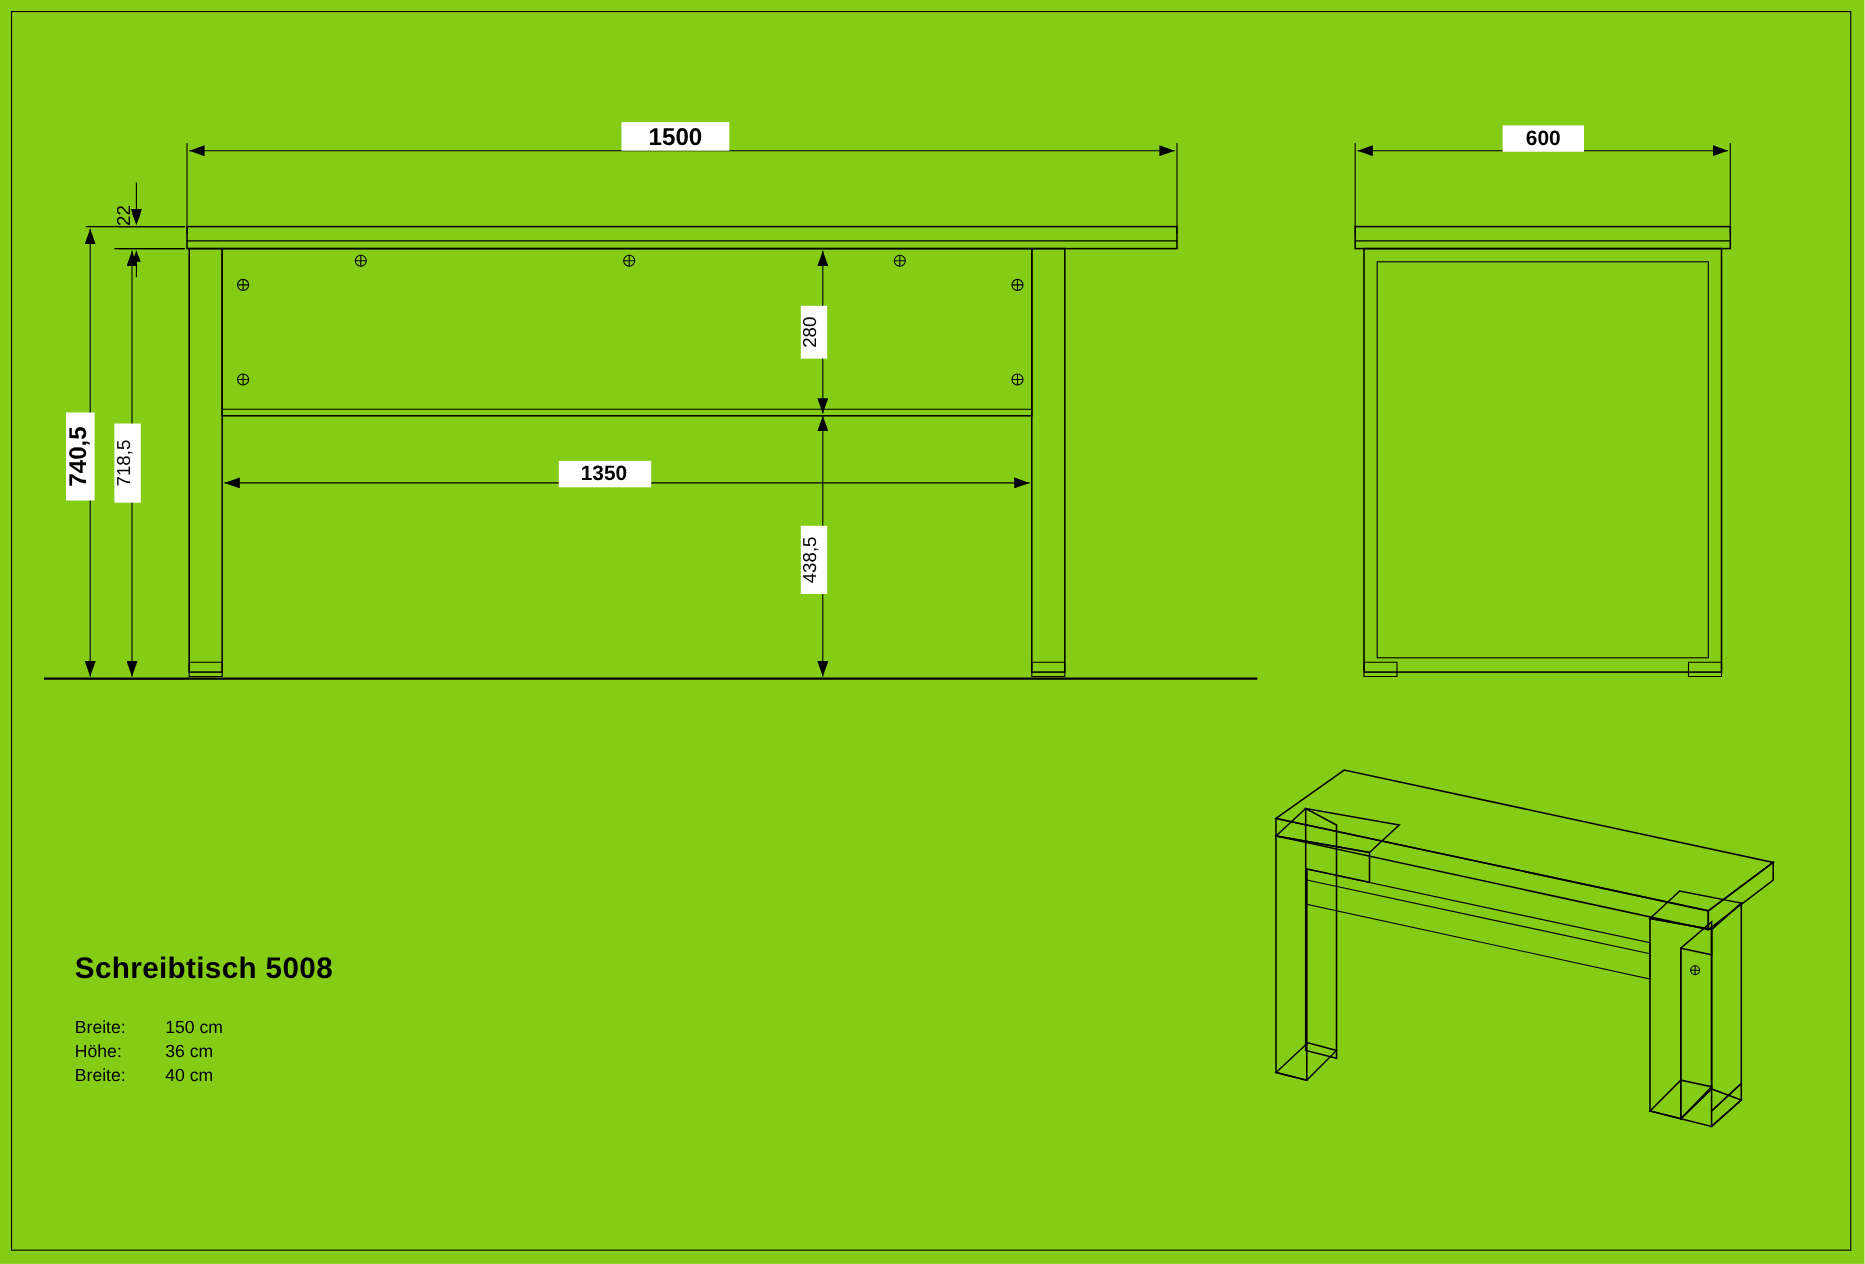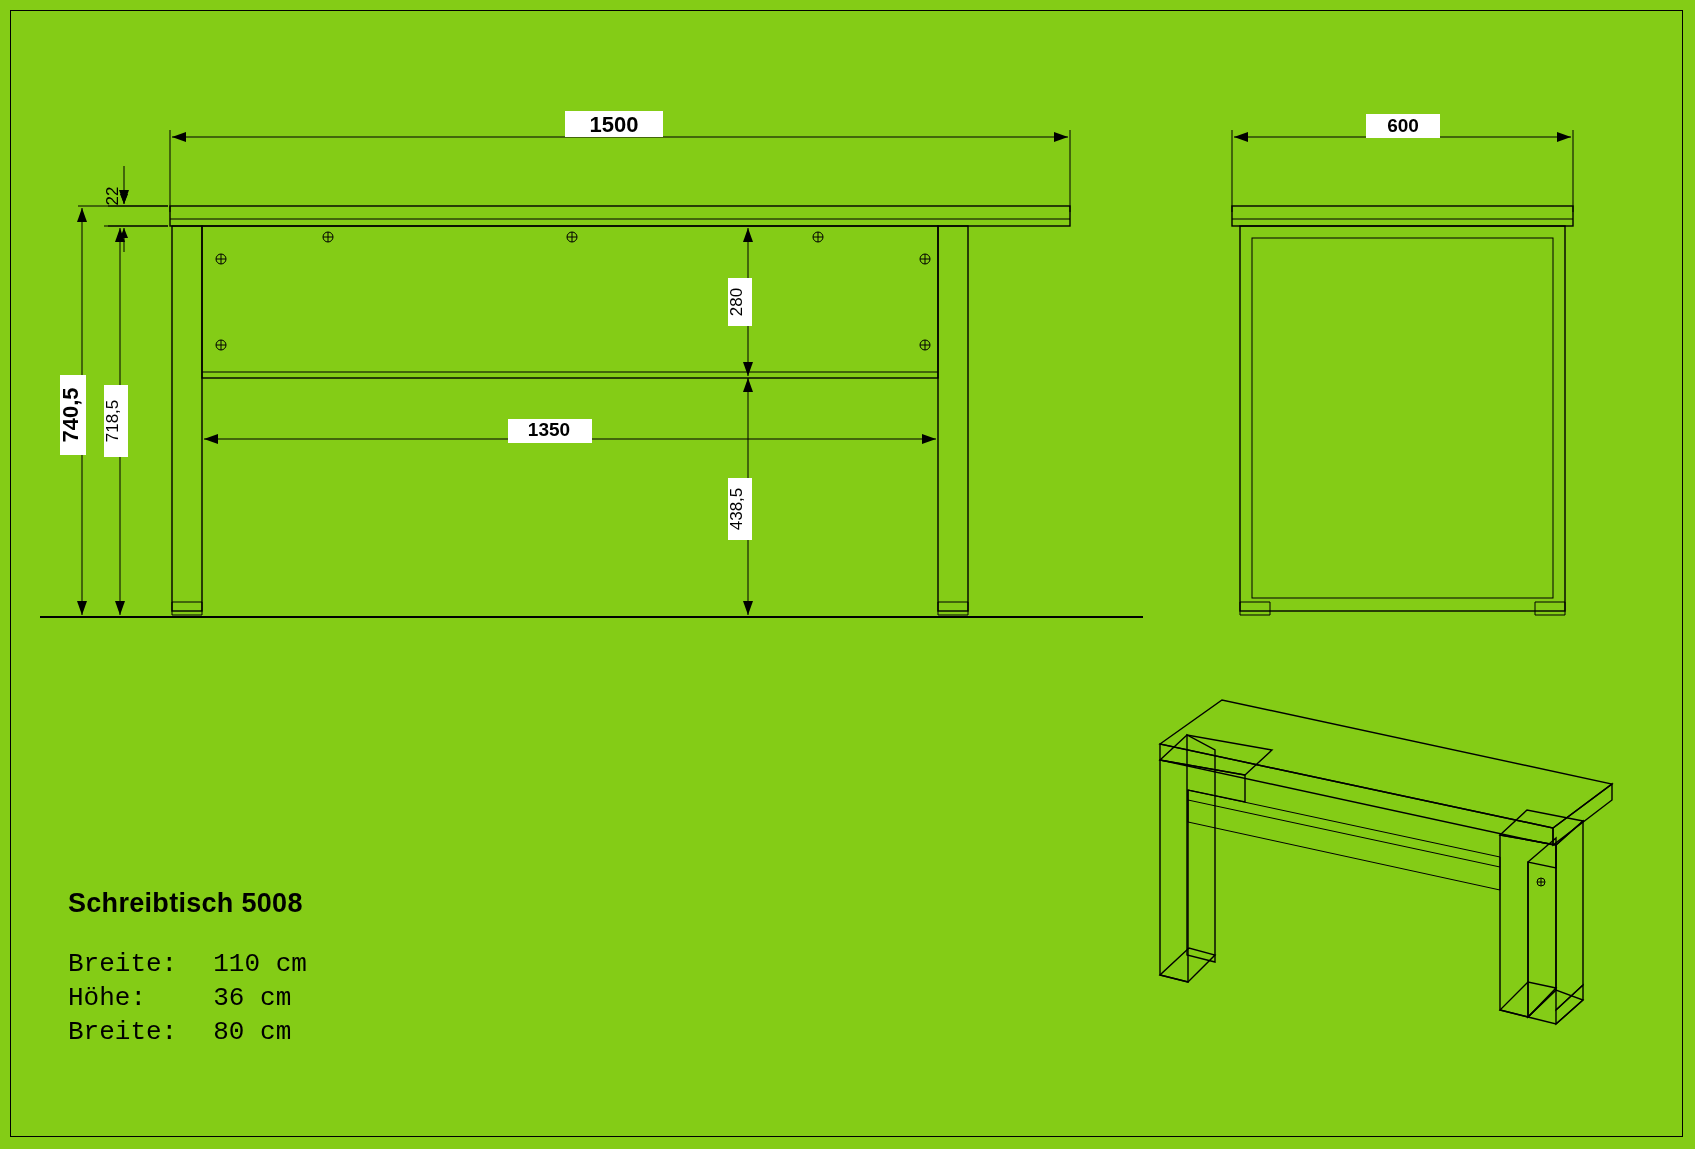--- a/index.html
+++ b/index.html
@@ -30,34 +30,33 @@
   svg.drawing {
     position: absolute;
     left: 0;
     top: 0;
     width: 1695px;
     height: 1149px;
   }
   .title-block {
     position: absolute;
     left: 68px;
-    top: 888px;
+    top: 865px;
     width: 500px;
   }
   .title-text {
     font-size: 27px;
     font-weight: bold;
     letter-spacing: 0.3px;
     white-space: nowrap;
   }
   .spec-table {
     margin-top: 28px;
-    font-size: 26px;
+    font-size: 16px;
     border-collapse: collapse;
-    font-family: Liberation Mono, monospace;
   }
   .spec-table td {
     padding: 2px 0;
     white-space: nowrap;
   }
   .spec-label {
     padding-right: 24px !important;
   }
   .spec-value {
     padding-left: 12px !important;
@@ -240,27 +239,27 @@
       <path class="ln thin" d="M1537,882 h8 M1541,878 v8"></path>
     </g>
   </svg>
 
   <div class="title-block">
     <div class="title-text">Schreibtisch 5008</div>
     <table class="spec-table">
       <tbody>
         <tr>
           <td class="spec-label">Breite:</td>
-          <td class="spec-value">110 cm</td>
+          <td class="spec-value">150 cm</td>
         </tr>
         <tr>
           <td class="spec-label">Höhe:</td>
           <td class="spec-value">36 cm</td>
         </tr>
         <tr>
           <td class="spec-label">Breite:</td>
-          <td class="spec-value">80 cm</td>
+          <td class="spec-value">40 cm</td>
         </tr>
       </tbody>
     </table>
   </div>
 
 </div>
 
 </body></html>

